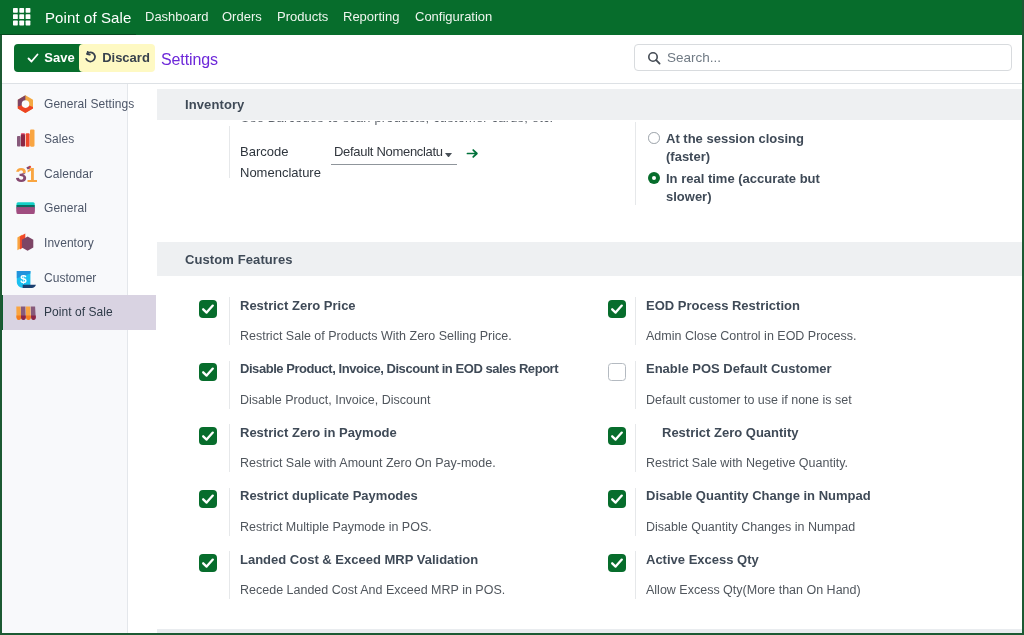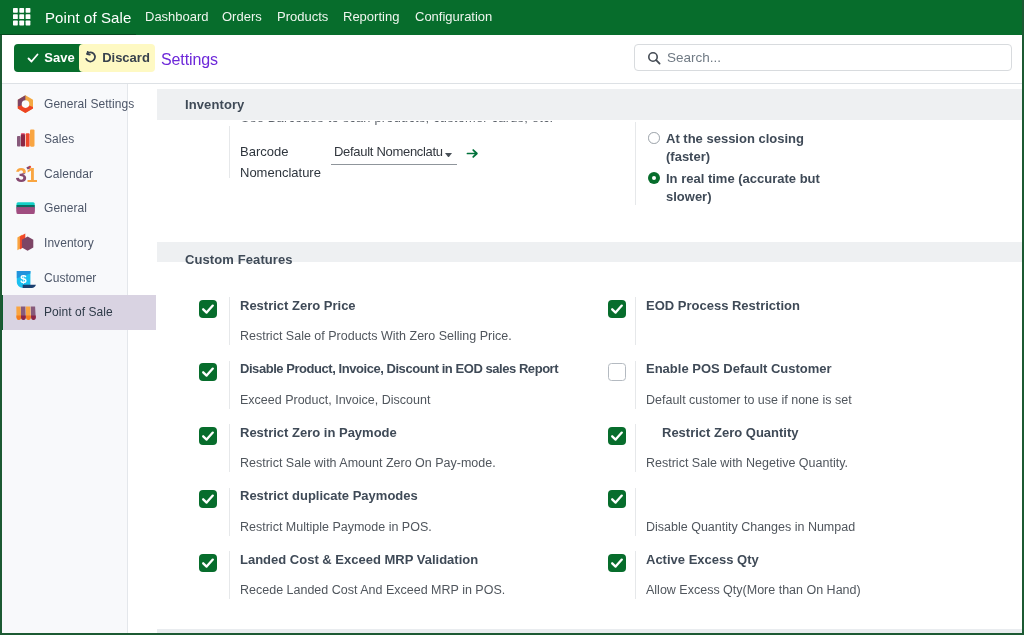--- a/index.html
+++ b/index.html
@@ -164,35 +164,35 @@
 <div style="position:absolute;left:83px;top:57px;font-size:13px;color:#2e353d;line-height:21px;">Barcode<br>Nomenclature</div>
 <svg style="position:absolute;left:309px;top:63.5px;" width="13" height="11" viewBox="0 0 14 12">
       <path d="M1.5 6 L11.5 6 M7.8 2.2 L11.8 6 L7.8 9.8" fill="none" stroke="#00713a" stroke-width="1.9" stroke-linecap="round" stroke-linejoin="round"></path>
     </svg>
 <div class="pl" style="left:478px;top:38px;height:83px;"></div>
 <div style="position:absolute;left:491px;top:48px;width:11.5px;height:11.5px;border-radius:50%;border:1px solid #9aa1a8;background:#fff;"></div>
 <div class="st" style="left:509px;top:45.5px;white-space:normal;width:160px;">At the session closing (faster)</div>
 <div style="position:absolute;left:490.5px;top:87.5px;width:12.5px;height:12.5px;border-radius:50%;background:#076d2c;"></div>
 <div style="position:absolute;left:494.5px;top:91.5px;width:4.5px;height:4.5px;border-radius:50%;background:#fff;"></div>
 <div class="st" style="left:509px;top:85.5px;white-space:normal;width:180px;">In real time (accurate but slower)</div>
-<div class="band" style="top:157.5px;height:20px;">
+<div class="band" style="top:157.5px;height:34px;">
       <span style="line-height:31.5px;top:2.5px;">Custom Features</span>
     </div>
 <div class="cb" style="left:41.5px;top:215.5px;"><svg width="18" height="18" viewBox="0 0 18 18">
         <path d="M4.2 9.3 L7.6 12.6 L13.8 5.6" fill="none" stroke="#fff" stroke-width="2.3" stroke-linecap="round" stroke-linejoin="round"></path>
       </svg></div>
 <div class="pl" style="left:71.5px;top:213.0px;height:48px;"></div>
 <div class="st" style="left:83px;top:212.5px;">Restrict Zero Price</div>
 <div class="sd" style="left:83px;top:244.0px;">Restrict Sale of Products With Zero Selling Price.</div>
 <div class="cb" style="left:41.5px;top:279.0px;"><svg width="18" height="18" viewBox="0 0 18 18">
         <path d="M4.2 9.3 L7.6 12.6 L13.8 5.6" fill="none" stroke="#fff" stroke-width="2.3" stroke-linecap="round" stroke-linejoin="round"></path>
       </svg></div>
 <div class="pl" style="left:71.5px;top:276.5px;height:48px;"></div>
 <div class="st" style="left:83px;top:276.0px;"><span style="letter-spacing:-0.45px">Disable Product, Invoice, Discount in EOD sales Report</span></div>
-<div class="sd" style="left:83px;top:307.5px;">Exceed Product, Invoice, Discount</div>
+<div class="sd" style="left:83px;top:307.5px;">Disable Product, Invoice, Discount</div>
 <div class="cb" style="left:41.5px;top:342.5px;"><svg width="18" height="18" viewBox="0 0 18 18">
         <path d="M4.2 9.3 L7.6 12.6 L13.8 5.6" fill="none" stroke="#fff" stroke-width="2.3" stroke-linecap="round" stroke-linejoin="round"></path>
       </svg></div>
 <div class="pl" style="left:71.5px;top:340.0px;height:48px;"></div>
 <div class="st" style="left:83px;top:339.5px;">Restrict Zero in Paymode</div>
 <div class="sd" style="left:83px;top:371.0px;">Restrict Sale with Amount Zero On Pay-mode.</div>
 <div class="cb" style="left:41.5px;top:406.0px;"><svg width="18" height="18" viewBox="0 0 18 18">
         <path d="M4.2 9.3 L7.6 12.6 L13.8 5.6" fill="none" stroke="#fff" stroke-width="2.3" stroke-linecap="round" stroke-linejoin="round"></path>
       </svg></div>
 <div class="pl" style="left:71.5px;top:403.5px;height:48px;"></div>
@@ -202,34 +202,36 @@
         <path d="M4.2 9.3 L7.6 12.6 L13.8 5.6" fill="none" stroke="#fff" stroke-width="2.3" stroke-linecap="round" stroke-linejoin="round"></path>
       </svg></div>
 <div class="pl" style="left:71.5px;top:467.0px;height:48px;"></div>
 <div class="st" style="left:83px;top:466.5px;">Landed Cost &amp; Exceed MRP Validation</div>
 <div class="sd" style="left:83px;top:498.0px;">Recede Landed Cost And Exceed MRP in POS.</div>
 <div class="cb" style="left:451px;top:215.5px;"><svg width="18" height="18" viewBox="0 0 18 18">
         <path d="M4.2 9.3 L7.6 12.6 L13.8 5.6" fill="none" stroke="#fff" stroke-width="2.3" stroke-linecap="round" stroke-linejoin="round"></path>
       </svg></div>
 <div class="pl" style="left:477.5px;top:213.0px;height:48px;"></div>
 <div class="st" style="left:489px;top:212.5px;">EOD Process Restriction</div>
+<div class="sd" style="left:489px;top:244.0px;">Admin Close Control in EOD Process.</div>
 <div class="cb un" style="left:451px;top:279.0px;"></div>
 <div class="pl" style="left:477.5px;top:276.5px;height:48px;"></div>
 <div class="st" style="left:489px;top:276.0px;">Enable POS Default Customer</div>
 <div class="sd" style="left:489px;top:307.5px;">Default customer to use if none is set</div>
 <div class="cb" style="left:451px;top:342.5px;"><svg width="18" height="18" viewBox="0 0 18 18">
         <path d="M4.2 9.3 L7.6 12.6 L13.8 5.6" fill="none" stroke="#fff" stroke-width="2.3" stroke-linecap="round" stroke-linejoin="round"></path>
       </svg></div>
 <div class="pl" style="left:477.5px;top:340.0px;height:48px;"></div>
 <div class="st" style="left:489px;top:339.5px;padding-left:16px;">Restrict Zero Quantity</div>
 <div class="sd" style="left:489px;top:371.0px;">Restrict Sale with Negetive Quantity.</div>
 <div class="cb" style="left:451px;top:406.0px;"><svg width="18" height="18" viewBox="0 0 18 18">
         <path d="M4.2 9.3 L7.6 12.6 L13.8 5.6" fill="none" stroke="#fff" stroke-width="2.3" stroke-linecap="round" stroke-linejoin="round"></path>
       </svg></div>
 <div class="pl" style="left:477.5px;top:403.5px;height:48px;"></div>
+<div class="st" style="left:489px;top:403.0px;">Disable Quantity Change in Numpad</div>
 <div class="sd" style="left:489px;top:434.5px;">Disable Quantity Changes in Numpad</div>
 <div class="cb" style="left:451px;top:469.5px;"><svg width="18" height="18" viewBox="0 0 18 18">
         <path d="M4.2 9.3 L7.6 12.6 L13.8 5.6" fill="none" stroke="#fff" stroke-width="2.3" stroke-linecap="round" stroke-linejoin="round"></path>
       </svg></div>
 <div class="pl" style="left:477.5px;top:467.0px;height:48px;"></div>
 <div class="st" style="left:489px;top:466.5px;">Active Excess Qty</div>
 <div class="sd" style="left:489px;top:498.0px;">Allow Excess Qty(More than On Hand)</div>
 </div>
 <div class="abs" style="left:157px;top:629px;width:867px;height:3.5px;background:#e9ecef;"></div>
 <div class="frame" style="left:0;top:632.5px;width:1024px;height:2.5px;"></div>

